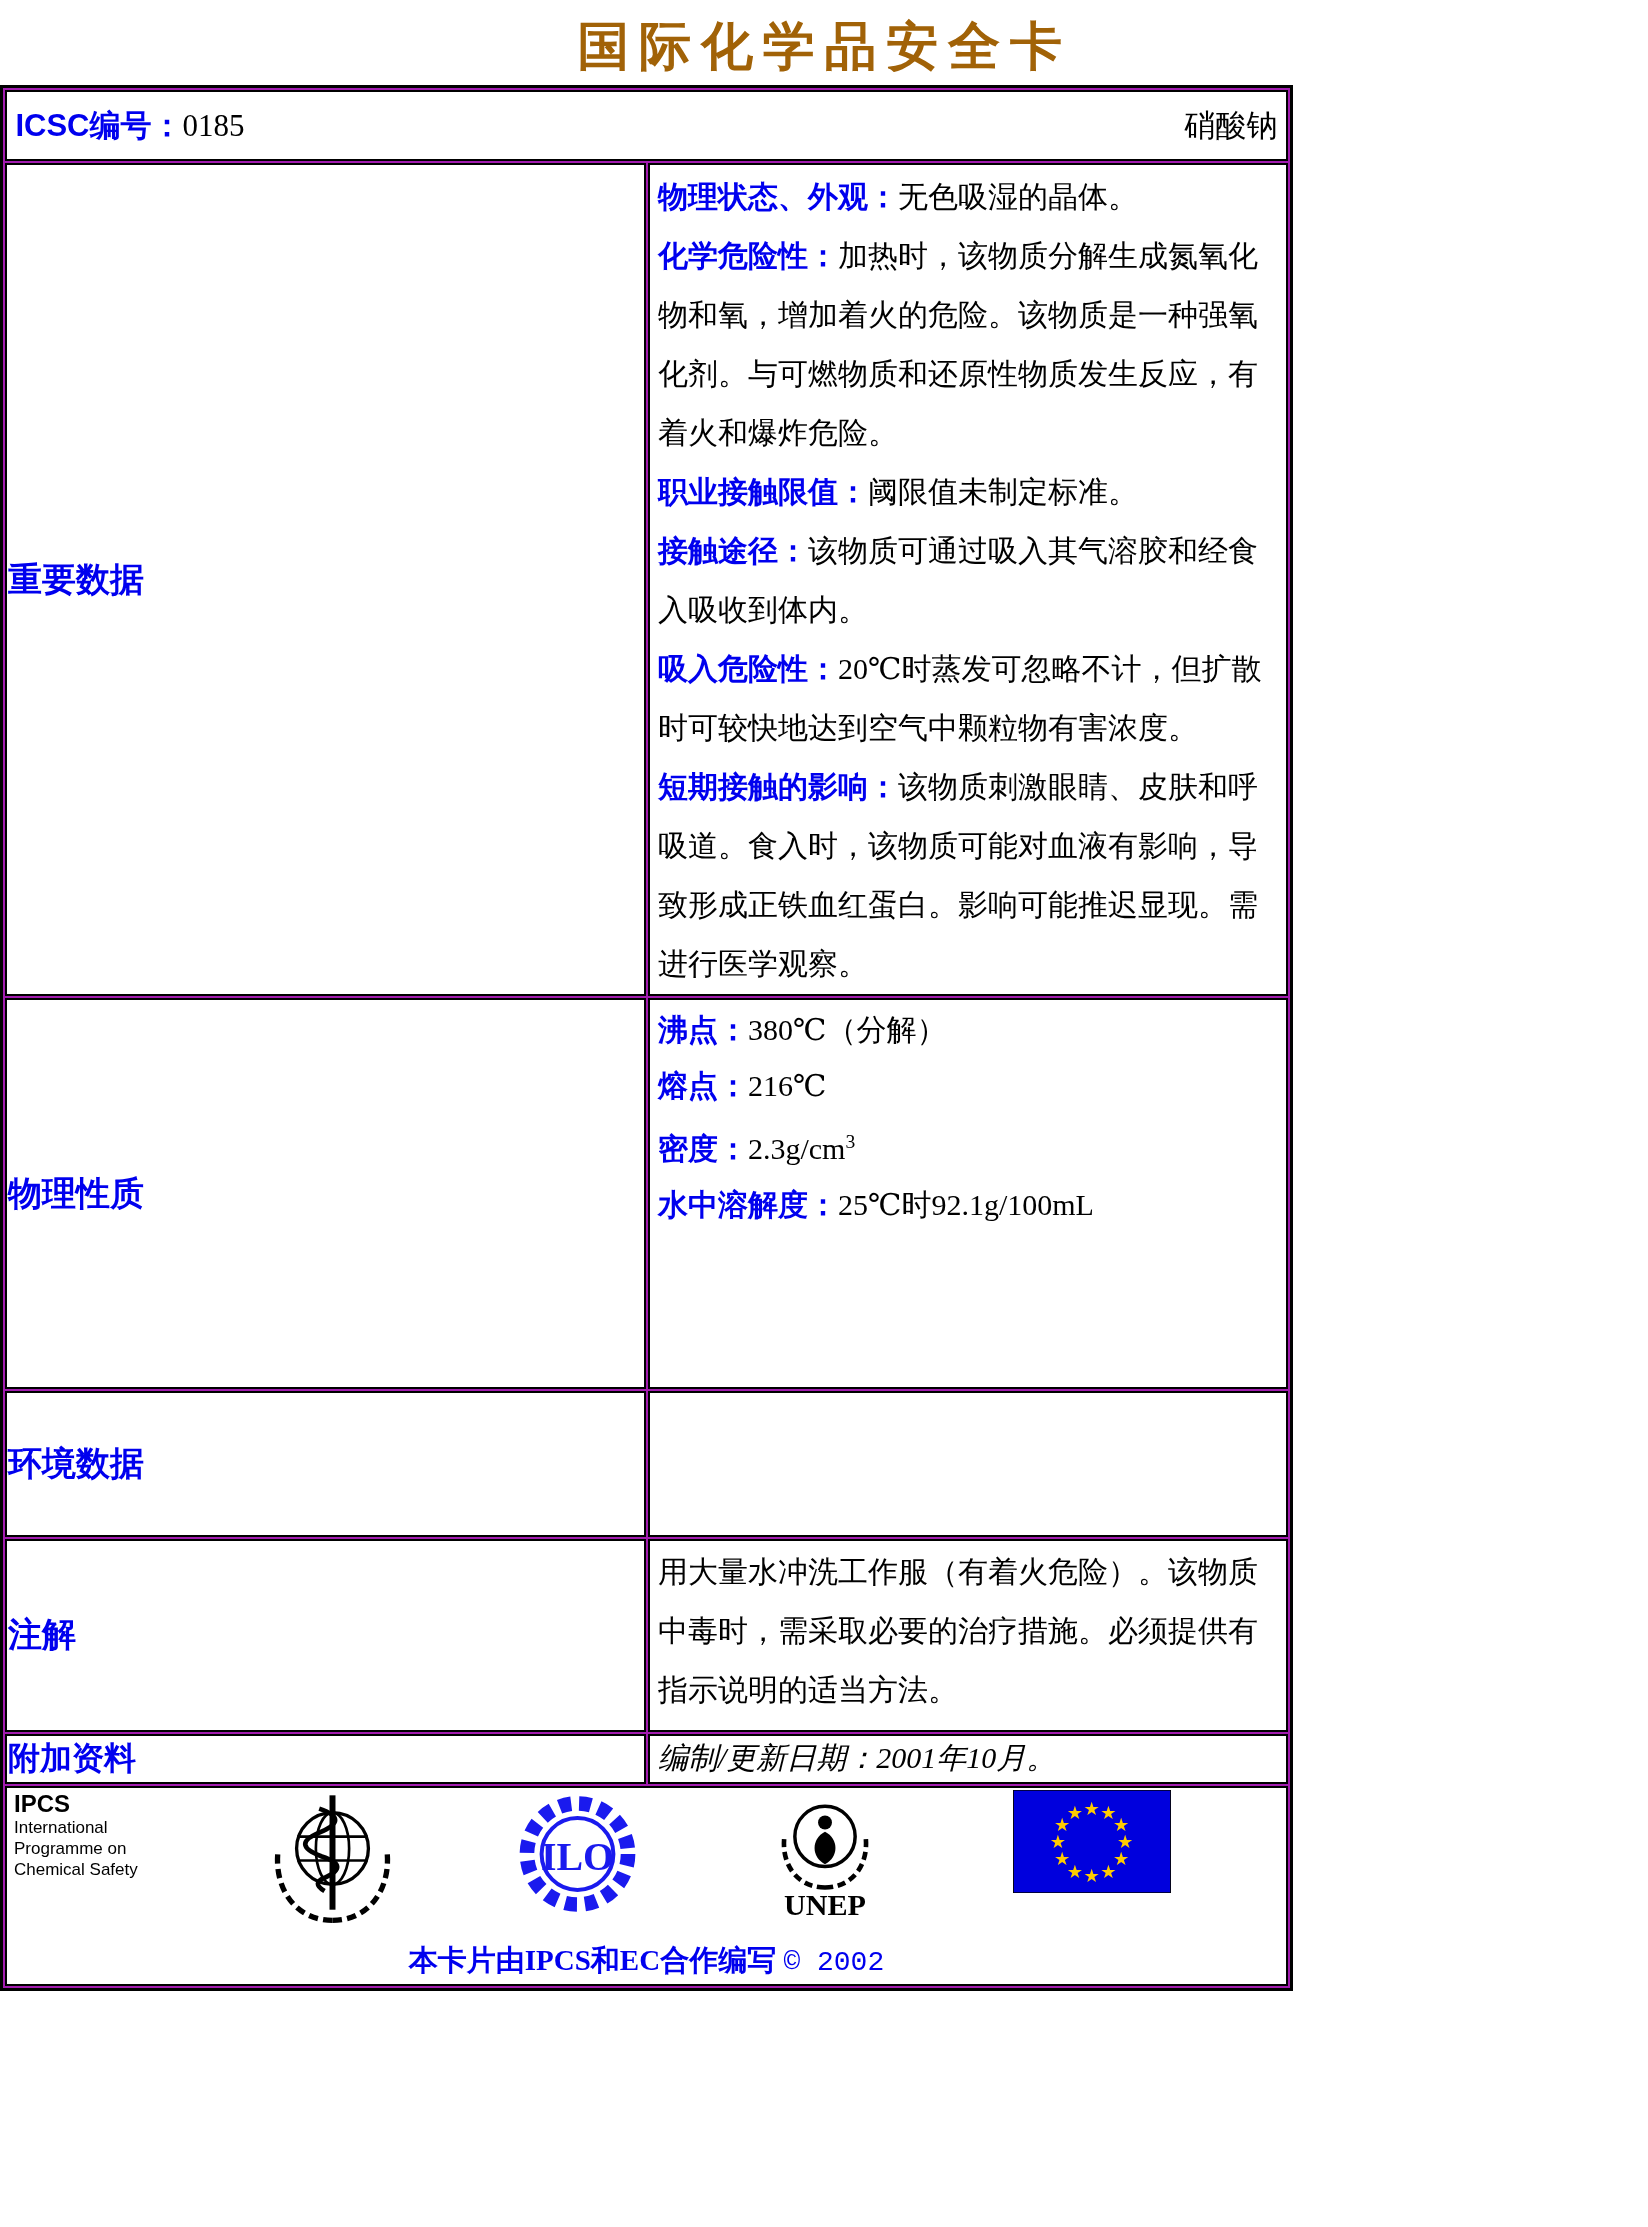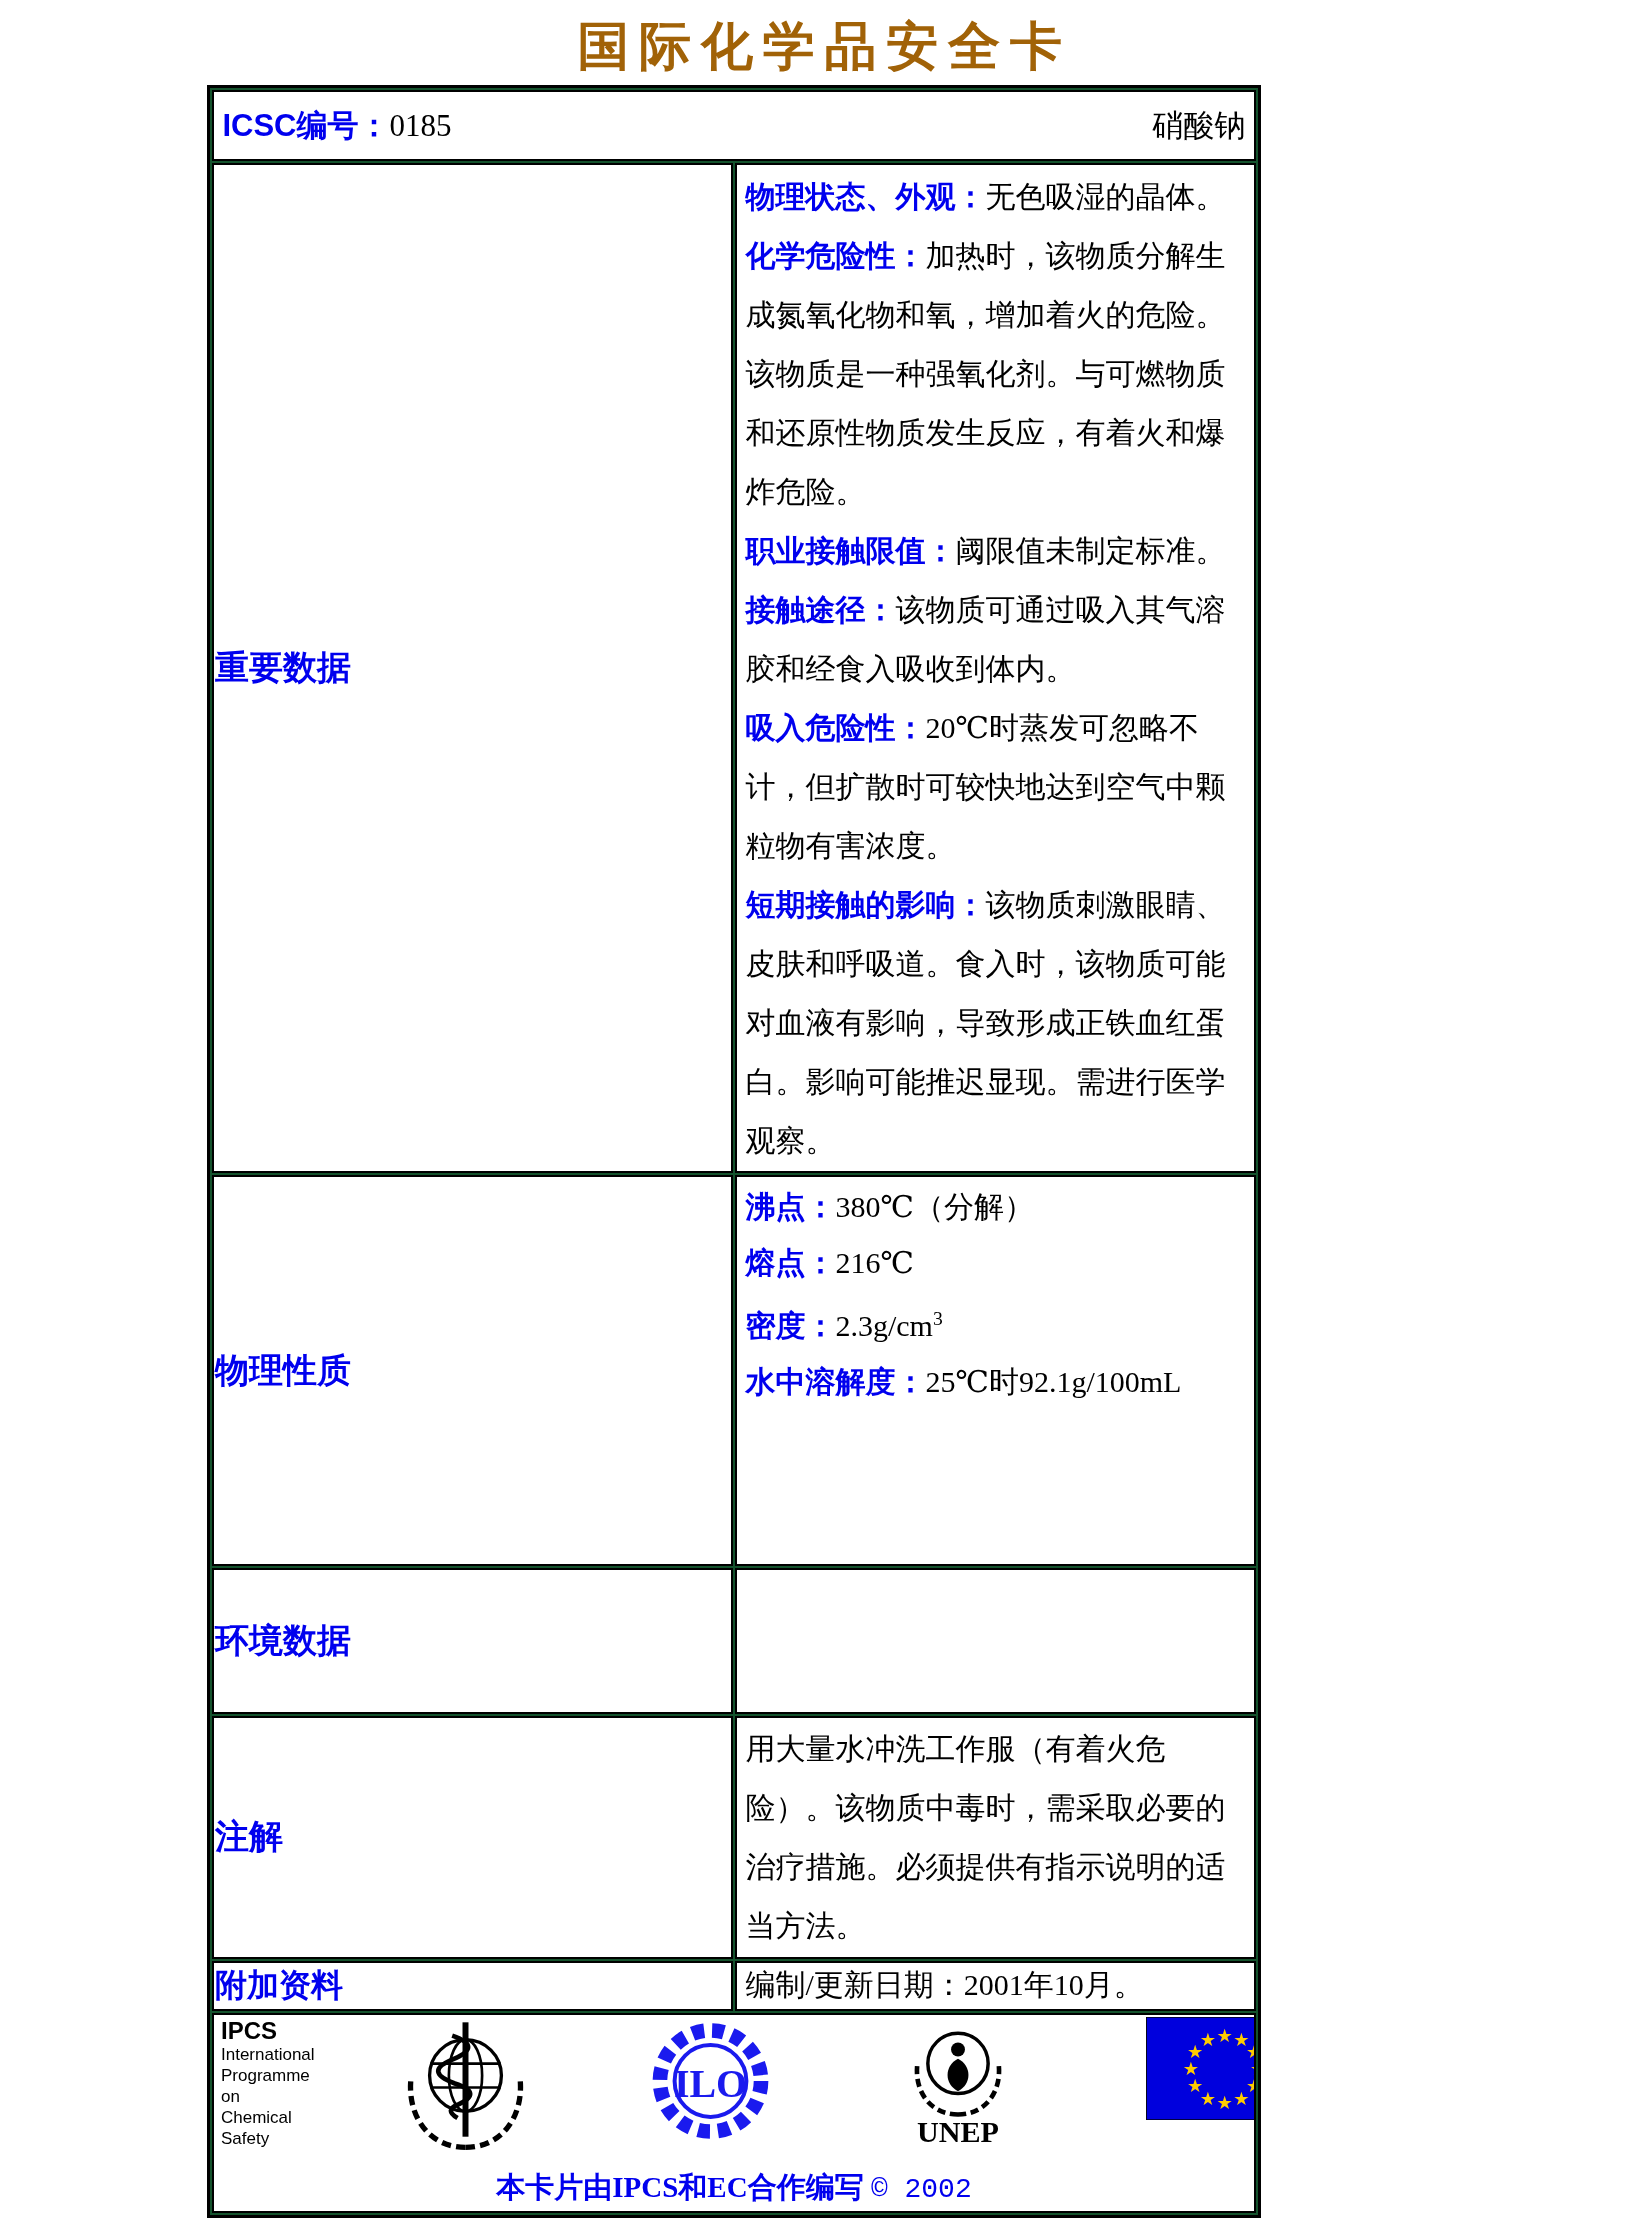--- a/index.html
+++ b/index.html
@@ -9,24 +9,24 @@
     position:relative;overflow:hidden;
   }
   .page-title{
     text-align:center;
     font-size:52px;font-weight:bold;color:#a16207;
     letter-spacing:9.8px;
     padding-top:15.4px;height:70px;line-height:63px;
     font-family:"Liberation Serif","DejaVu Serif",serif;
   }
   table.card{
-    margin-left:207px;width:1054px;
+    width:1293px;
     border:3.5px solid #000;
     border-collapse:separate;border-spacing:2.8px;
-    table-layout:fixed;background:#14532d;
+    table-layout:fixed;background:#a21caf;
   }
   table.card td{border:2.1px solid #000;background:#fff;overflow:hidden;}
   td.lbl-cell{
     width:170px;text-align:left;vertical-align:middle;
     color:#0000ee;font-weight:bold;font-size:34px;
     font-family:"Liberation Sans","DejaVu Sans",sans-serif;
   }
   td.content-cell{
     font-size:30px;line-height:59px;
     padding:1.4px 8.4px;vertical-align:top;
@@ -35,21 +35,21 @@
   span.key{
     color:#0000ee;font-weight:bold;
     font-family:"Liberation Sans","DejaVu Sans",sans-serif;
   }
   td.header-cell{
     height:67px;font-size:31px;vertical-align:middle;padding:0 8.4px;
   }
   .hdr-flex{display:flex;justify-content:space-between;align-items:center;}
   .phys-line{line-height:56px;}
   sup{font-size:19.6px;}
-  td.addl-cell{height:39px;font-size:30px;vertical-align:middle;padding:0 8.4px;}
+  td.addl-cell{height:39px;font-size:30px;vertical-align:middle;padding:0 8.4px;font-style:italic;}
   td.logos-cell{height:188px;vertical-align:middle;padding:2.8px 0;}
   .logos-flex{display:flex;height:149px;padding-left:7px;}
   .ipcs-block{
     width:168px;font-family:"Liberation Sans","DejaVu Sans",sans-serif;
     color:#000;line-height:21px;font-size:17px;
   }
   .ipcs-acronym{font-size:24px;font-weight:bold;line-height:27px;}
   .logo-who{margin-left:84px;}
   .logo-ilo{margin-left:112px;}
   .logo-unep{margin-left:123px;}

